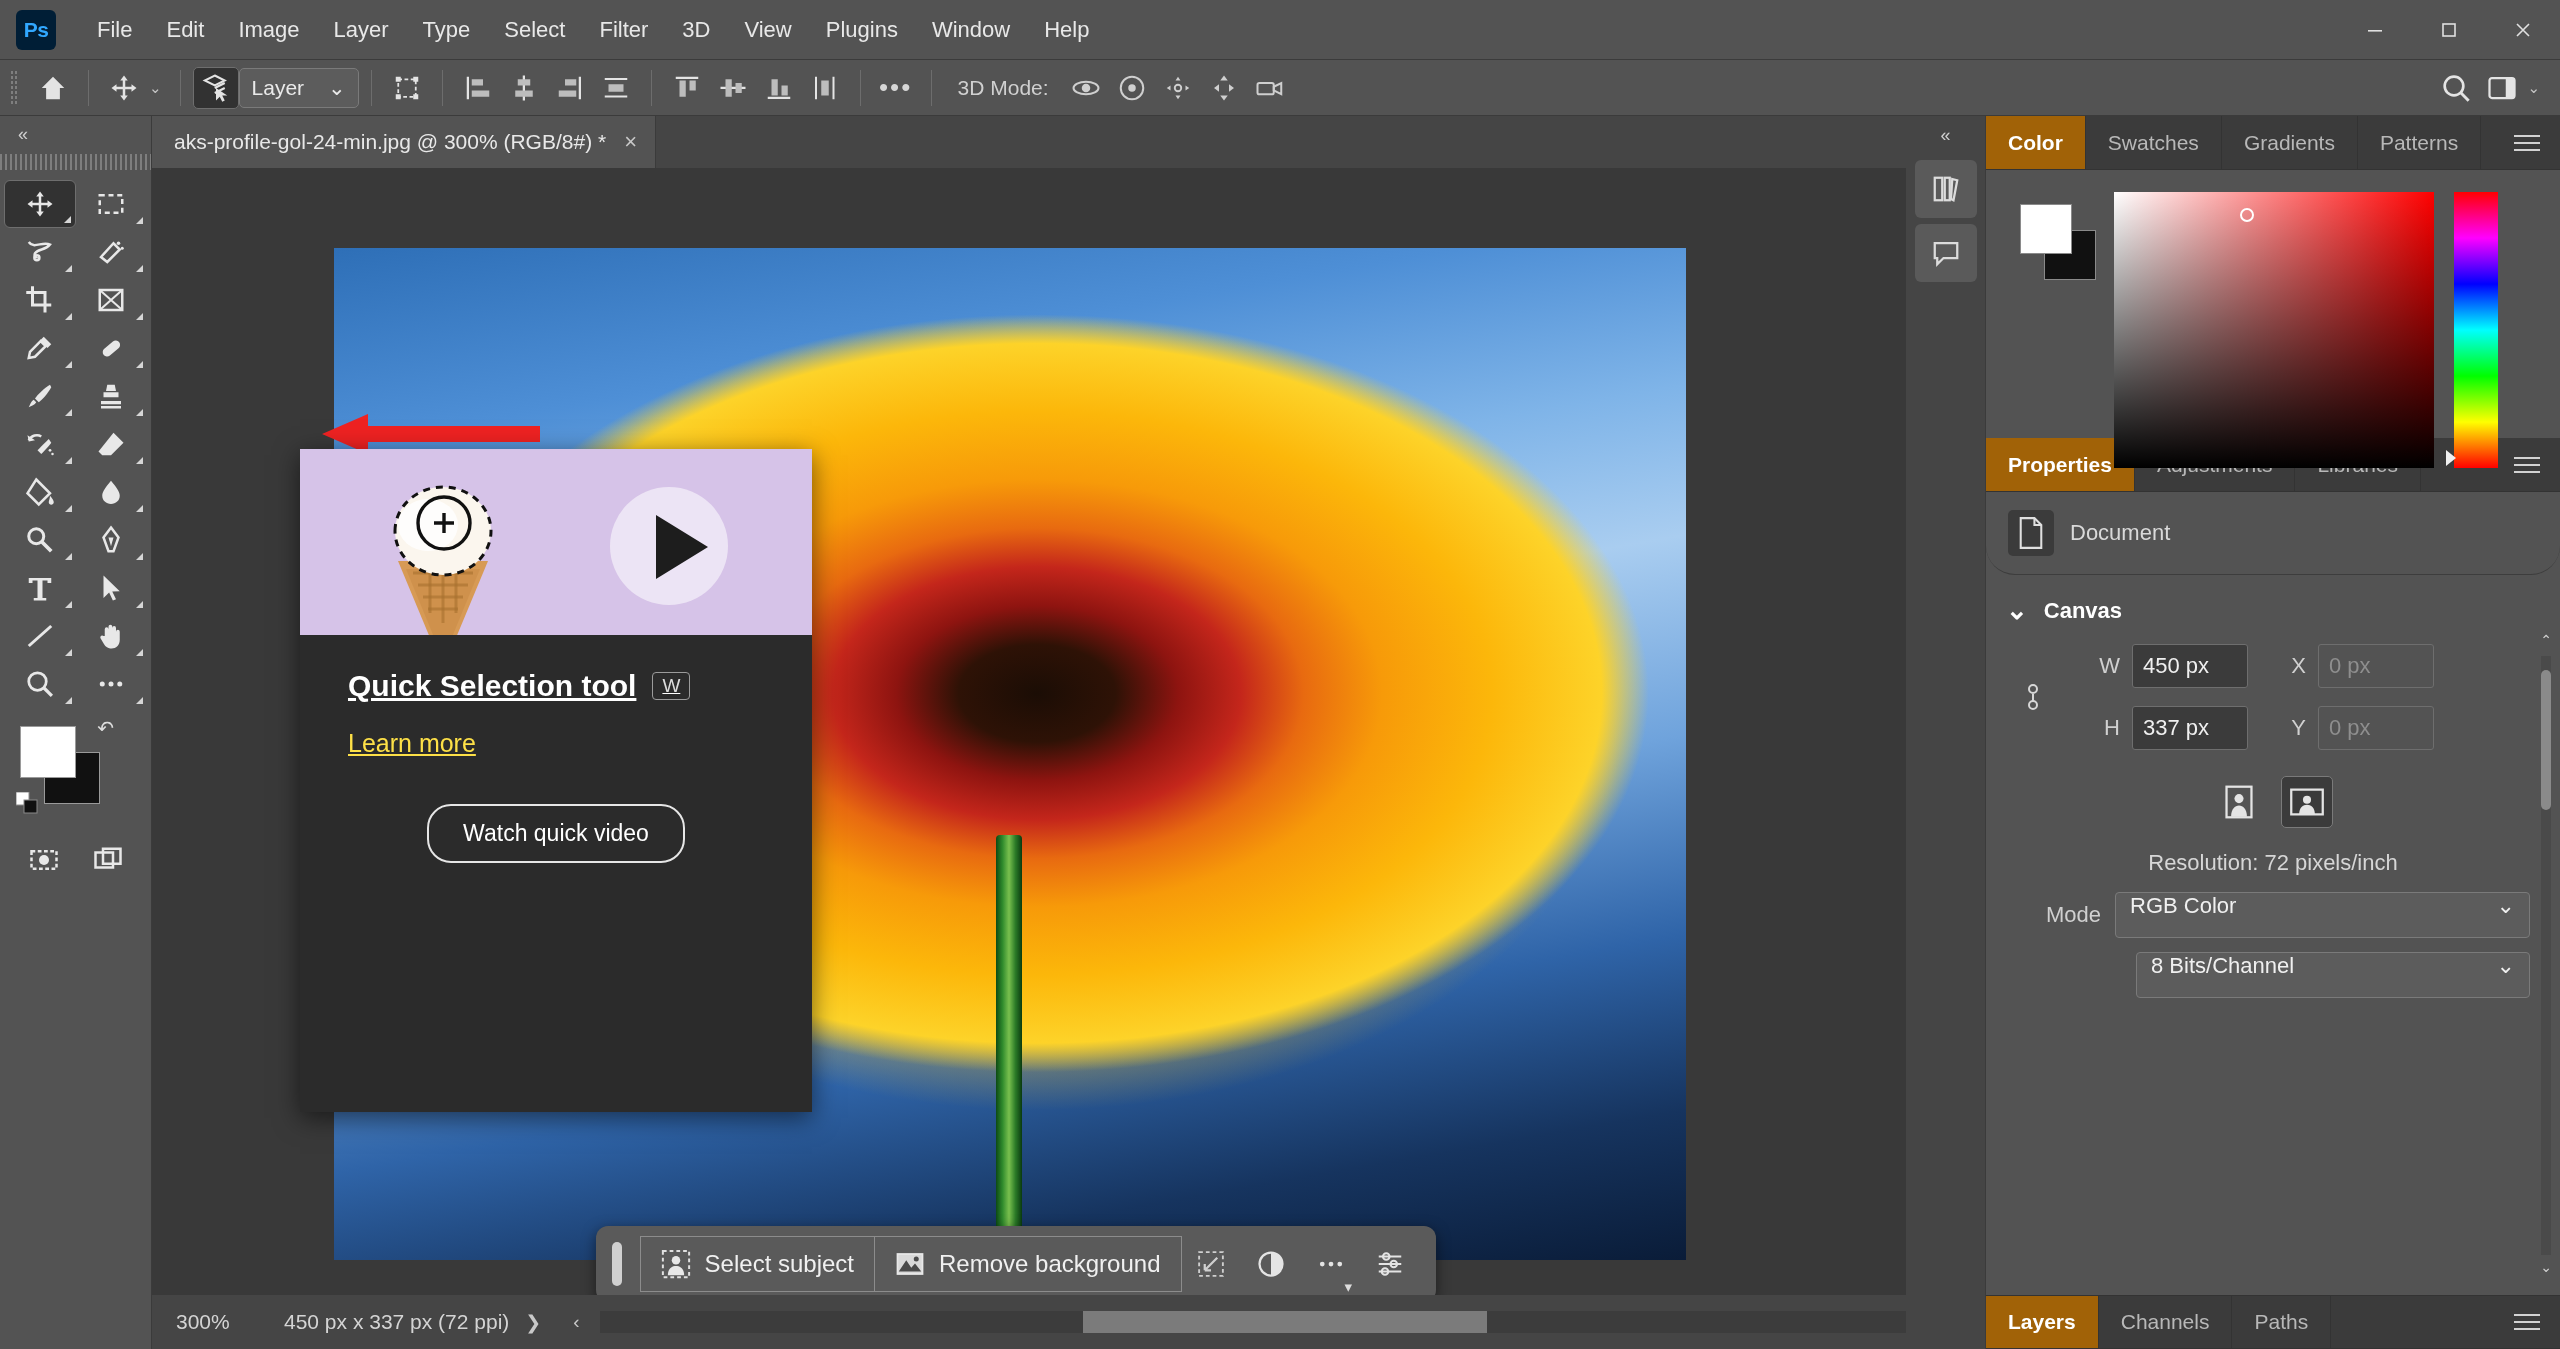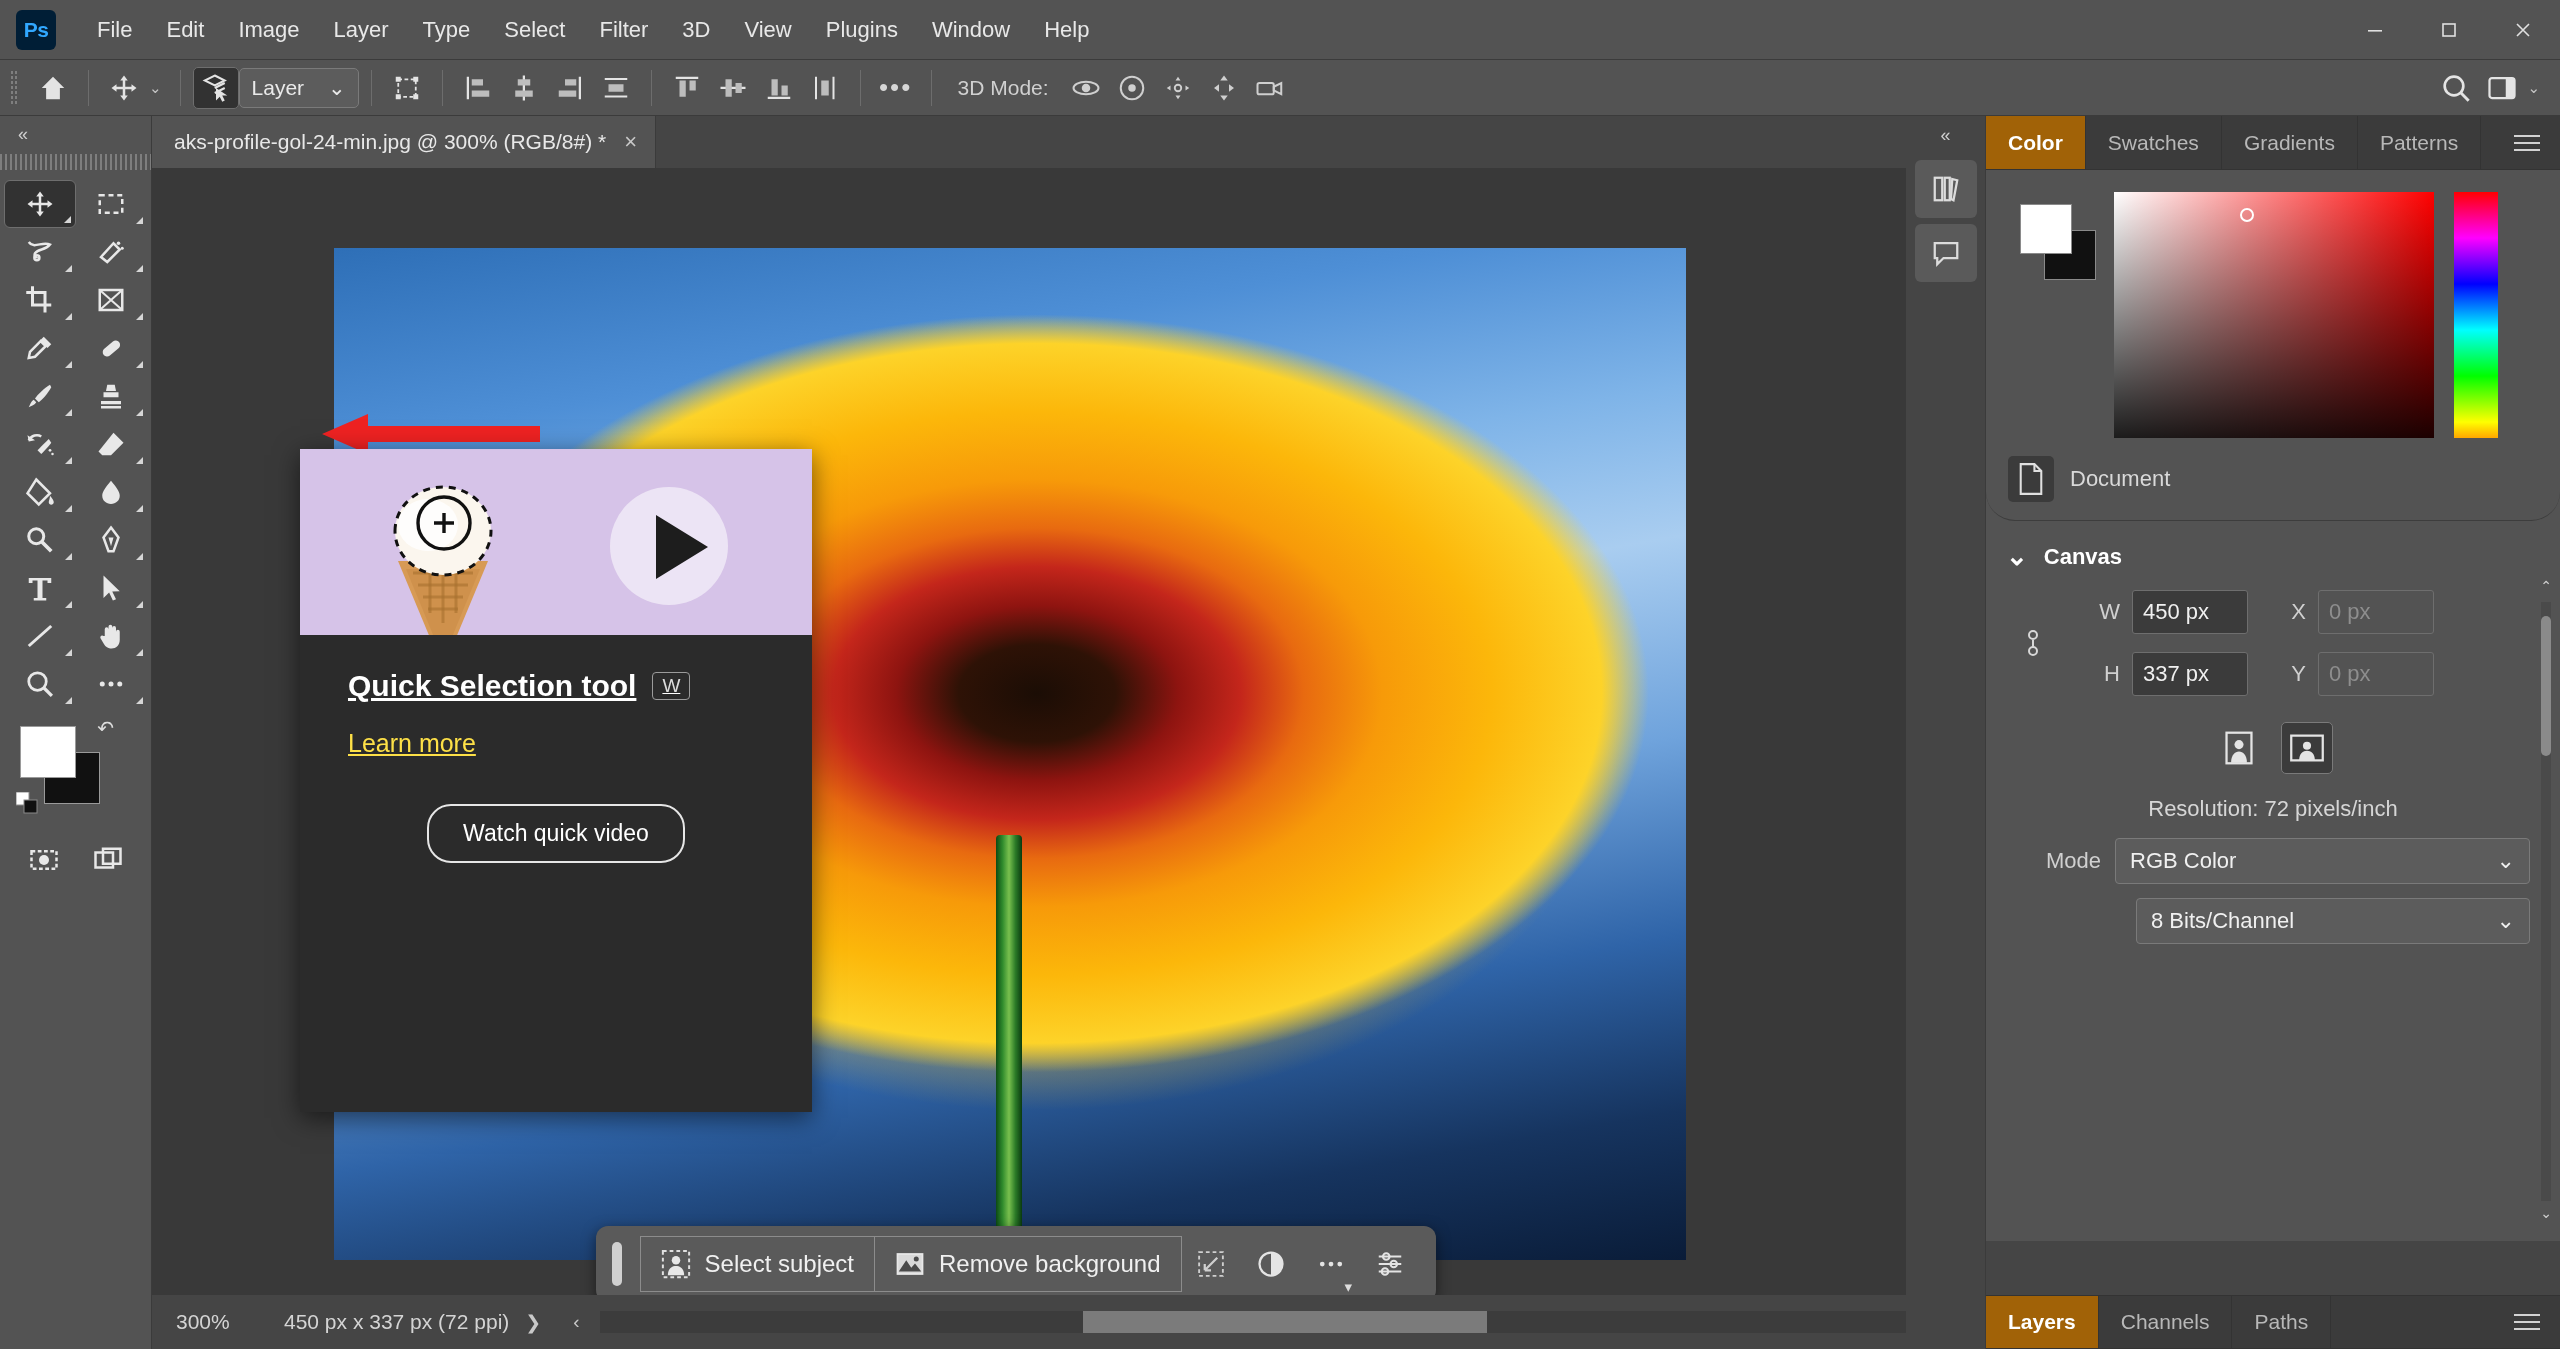--- a/index.html
+++ b/index.html
@@ -243,21 +243,21 @@
   .pp-input.dim { background: #535353; color: #8e8e8e; }
   .pp-link { grid-row: span 2; display: flex; align-items: center; justify-content: center; color: #d7d7d7; font-size: 26px; }
   .pp-orient { display: flex; gap: 16px; justify-content: center; padding: 26px 0 6px 0; }
   .pp-obtn { width: 52px; height: 52px; border-radius: 5px; display:flex; align-items:center; justify-content:center; color:#e4e4e4; }
   .pp-obtn.active { background: #3b3b3b; border: 1px solid #7a7a7a; }
   .pp-res { text-align: center; color: #d6d6d6; font-size: 22px; padding: 16px 0 6px 0; }
   .pp-moderow { display: flex; align-items: center; gap: 14px; padding: 10px 30px 0 60px; }
   .pp-modelbl { color: #d0d0d0; font-size: 22px; }
   .pp-select {
     flex: 1; height: 46px; background: #5c5c5c; border: 1px solid #7a7a7a; border-radius: 4px;
-    color: #f0f0f0; font-size: 22px; display: flex; align-items: center;
+    color: #f0f0f0; font-size: 22px; display: flex; align-items: flex-start;
     justify-content: space-between; padding: 0 14px;
   }
   .pp-select.offset { margin-left: 90px; }
   .pp-scroll { position: absolute; right: 6px; top: 140px; bottom: 16px; width: 16px; }
   .pp-scroll .tr { position: absolute; left: 3px; top: 24px; bottom: 24px; width: 10px; background: #4a4a4a; }
   .pp-scroll .th { position: absolute; left: 3px; top: 38px; width: 10px; height: 140px; background: #8a8a8a; border-radius: 5px; }
   .pp-scroll .ca { position: absolute; left: 0; width: 16px; height: 20px; color: #cfcfcf; font-size: 14px; text-align: center; }
 
   
   .layerstabs { position: absolute; left: 0; right: 0; bottom: 0; height: 54px;
@@ -795,20 +795,32 @@
         <div class="b"></div>
         <div class="f"></div>
       </div>
       <div class="cp-field">
         <span class="cp-pick"></span>
       </div>
       <div class="cp-strip"></div>
       <div class="cp-stripmark"></div>
     </div>
 
+    <div class="panel-tabs">
+      <div class="ptab active">Properties</div>
+      <div class="ptab">Adjustments</div>
+      <div class="ptab">Libraries</div>
+      <div class="ptab-menu">
+        <span class="hamburger">
+            <i></i>
+            <i></i>
+            <i></i>
+          </span>
+      </div>
+    </div>
 
     <div class="proppanel" style="height:calc(100% - 268px - 54px - 54px - 54px);">
       <div class="pp-doc">
         <span class="pp-docicon">
           <svg width="28" height="32" viewBox="0 0 24 28">
               <path d="M3 1 H15 L21 7 V27 H3 Z" fill="none" stroke="#e0e0e0" stroke-width="1.8"></path>
               <path d="M15 1 V7 H21" fill="none" stroke="#e0e0e0" stroke-width="1.8"></path>
             </svg>
         </span>
         <span class="pp-doclabel">Document</span>

